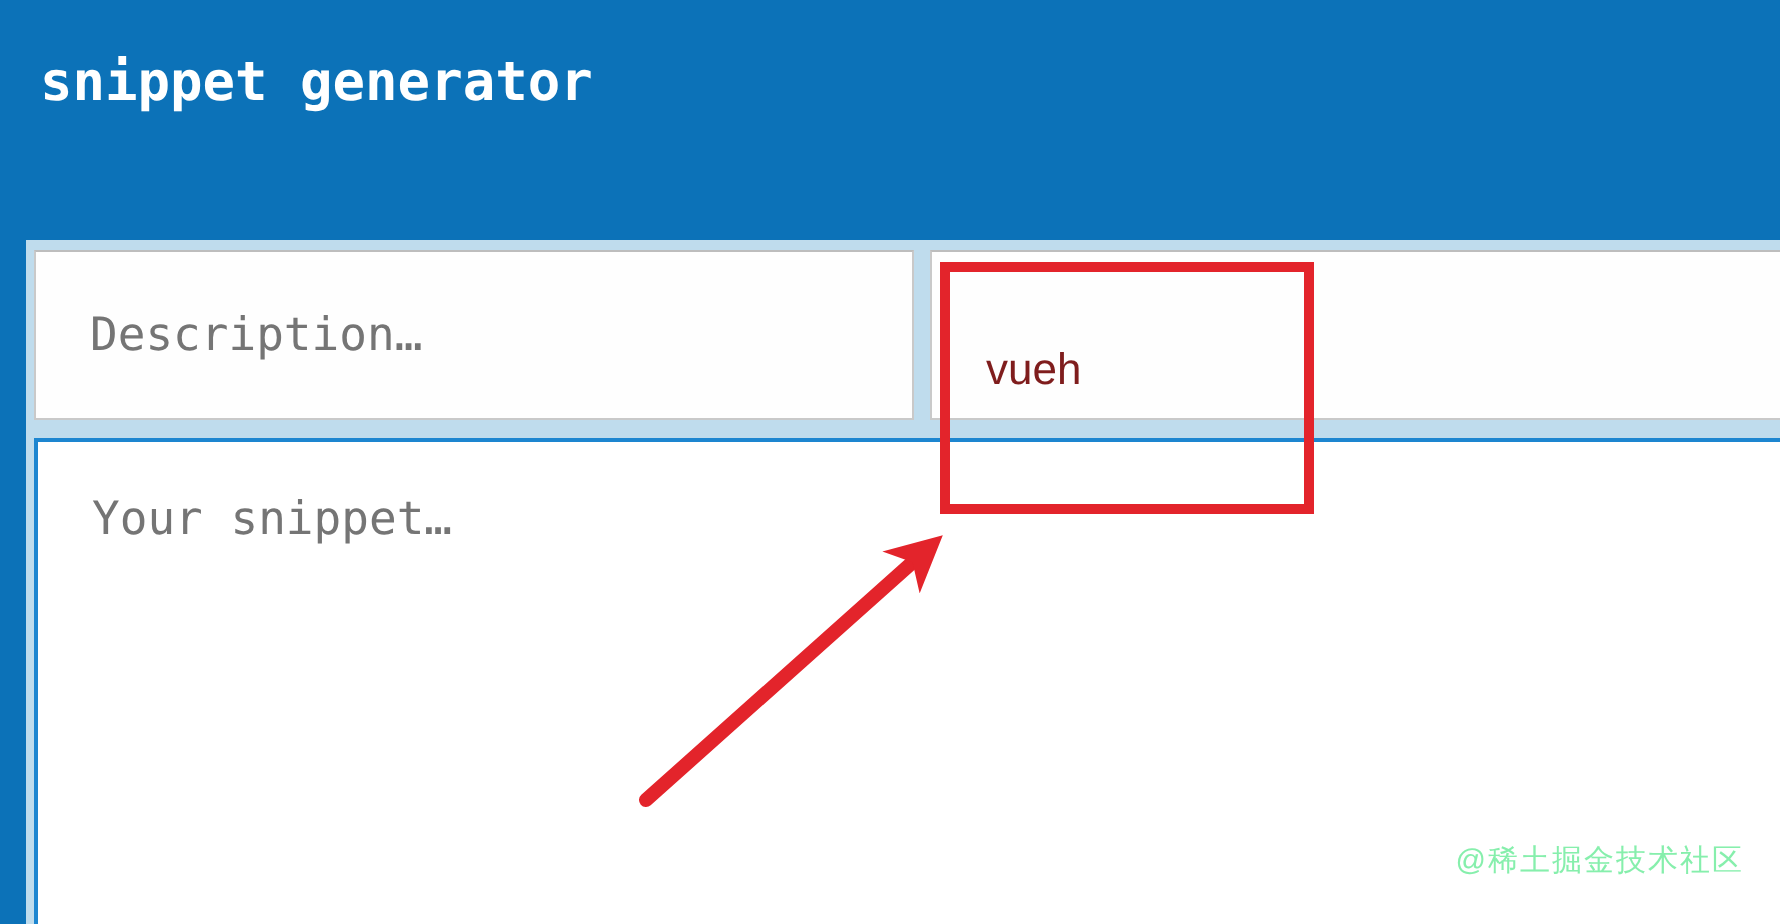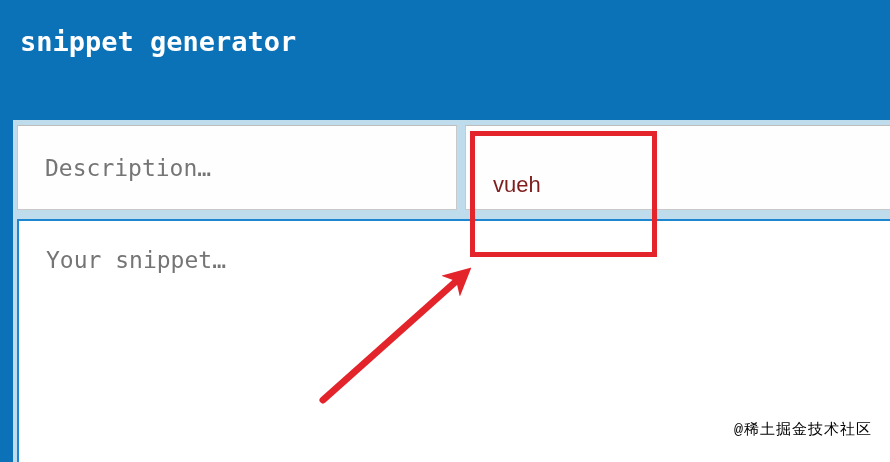--- a/index.html
+++ b/index.html
@@ -140,24 +140,24 @@
     top: 258px;
     width: 175px;
     height: 155px;
   }
 
   
   .watermark {
     position: absolute;
     right: 18px;
     bottom: 22px;
-    font-family: Liberation Mono, monospace;
+    font-family: Liberation Sans, sans-serif;
     font-size: 15px;
     line-height: 18px;
-    color: #000000;
+    color: #86efac;
     letter-spacing: 1px;
     white-space: nowrap;
     user-select: none;
   }
 </style>
 </head>
 <body>
 
 <div id="screen">
 

